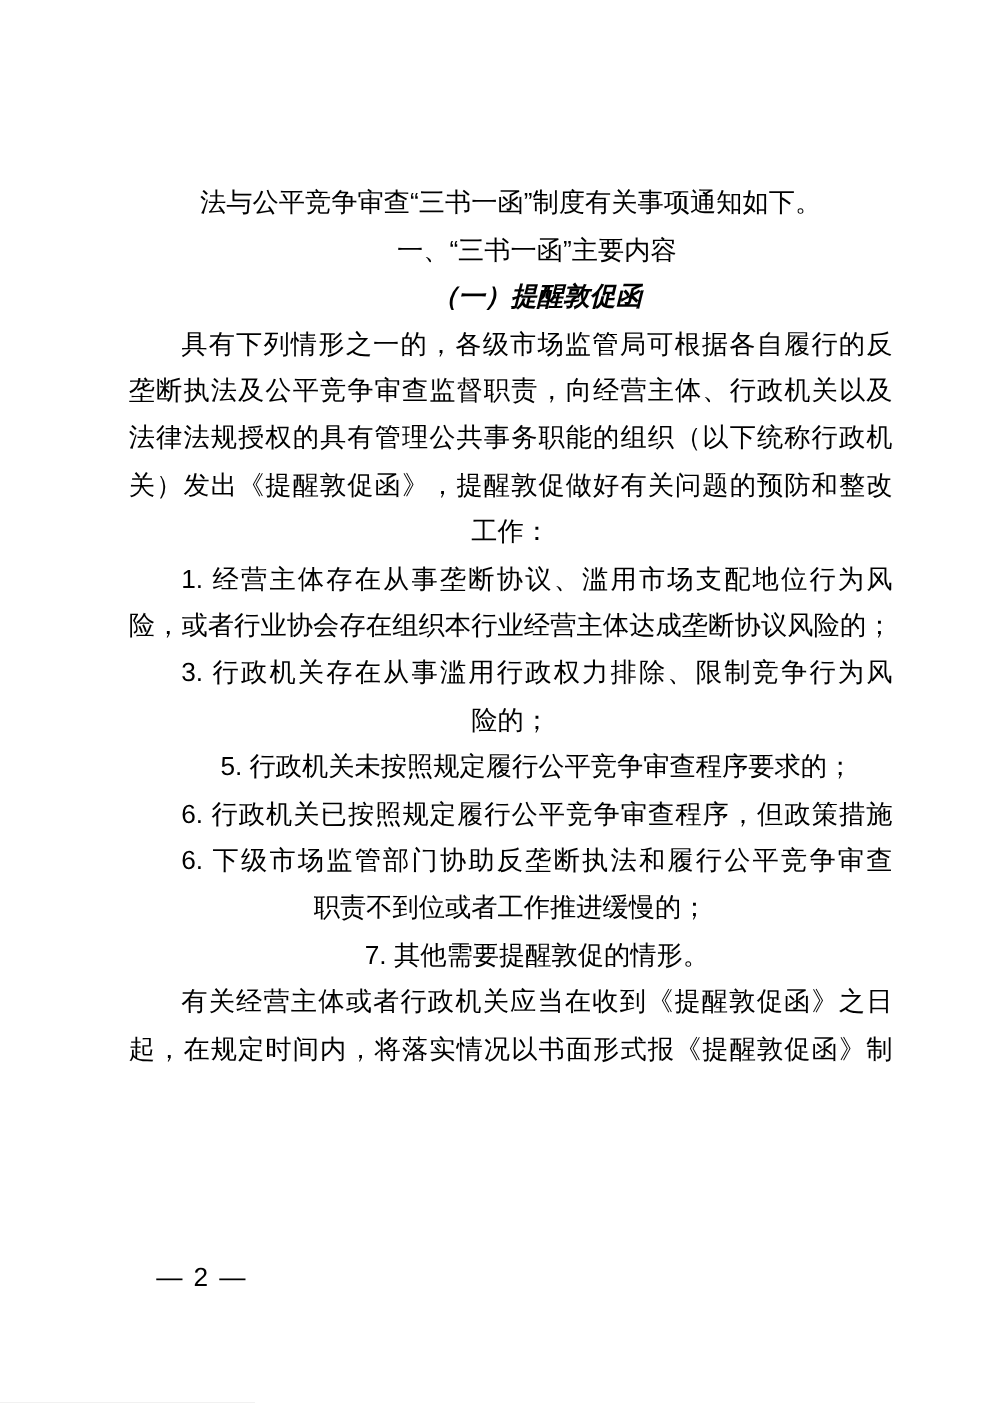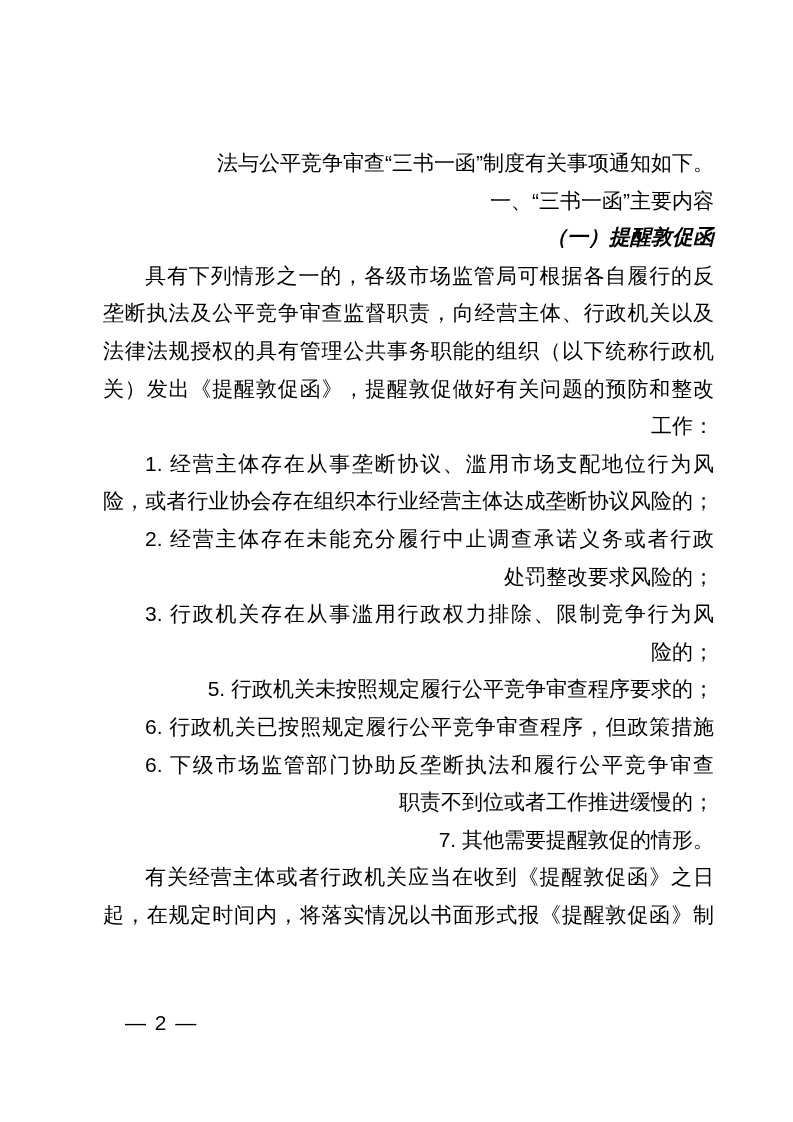--- a/index.html
+++ b/index.html
@@ -17,21 +17,21 @@
     position: absolute;
     left: 103px;
     top: 144px;
     width: 611px;
     font-size: 21px;
     line-height: 37.6px;
     letter-spacing: 0;
   }
   .para { margin: 0; padding: 0; }
   .line {
-    text-align: right;
+    text-align: center;
     white-space: normal;
     word-break: break-all;
   }
   .line.fill {
     text-align: justify;
     text-align-last: justify;
   }
   .line.first { text-indent: 2em; }
   
   .style-heading2 .line {
@@ -70,24 +70,20 @@
         <div class="line fill">垄断执法及公平竞争审查监督职责，向经营主体、行政机关以及</div>
         <div class="line fill">法律法规授权的具有管理公共事务职能的组织（以下统称行政机</div>
         <div class="line fill">关）发出《提醒敦促函》，提醒敦促做好有关问题的预防和整改</div>
         <div class="line">工作：</div>
       </div>
       <div class="para style-body">
         <div class="line fill first">1. 经营主体存在从事垄断协议、滥用市场支配地位行为风</div>
         <div class="line fill">险，或者行业协会存在组织本行业经营主体达成垄断协议风险的；</div>
       </div>
       <div class="para style-body">
-        <div class="line fill first">2. 经营主体存在未能充分履行中止调查承诺义务或者行政</div>
-        <div class="line">处罚整改要求风险的；</div>
-      </div>
-      <div class="para style-body">
         <div class="line fill first">3. 行政机关存在从事滥用行政权力排除、限制竞争行为风</div>
         <div class="line">险的；</div>
       </div>
       <div class="para style-body">
         <div class="line first">5. 行政机关未按照规定履行公平竞争审查程序要求的；</div>
       </div>
       <div class="para style-body">
         <div class="line fill first">6. 行政机关已按照规定履行公平竞争审查程序，但政策措施</div>
       </div>
       <div class="para style-body">

